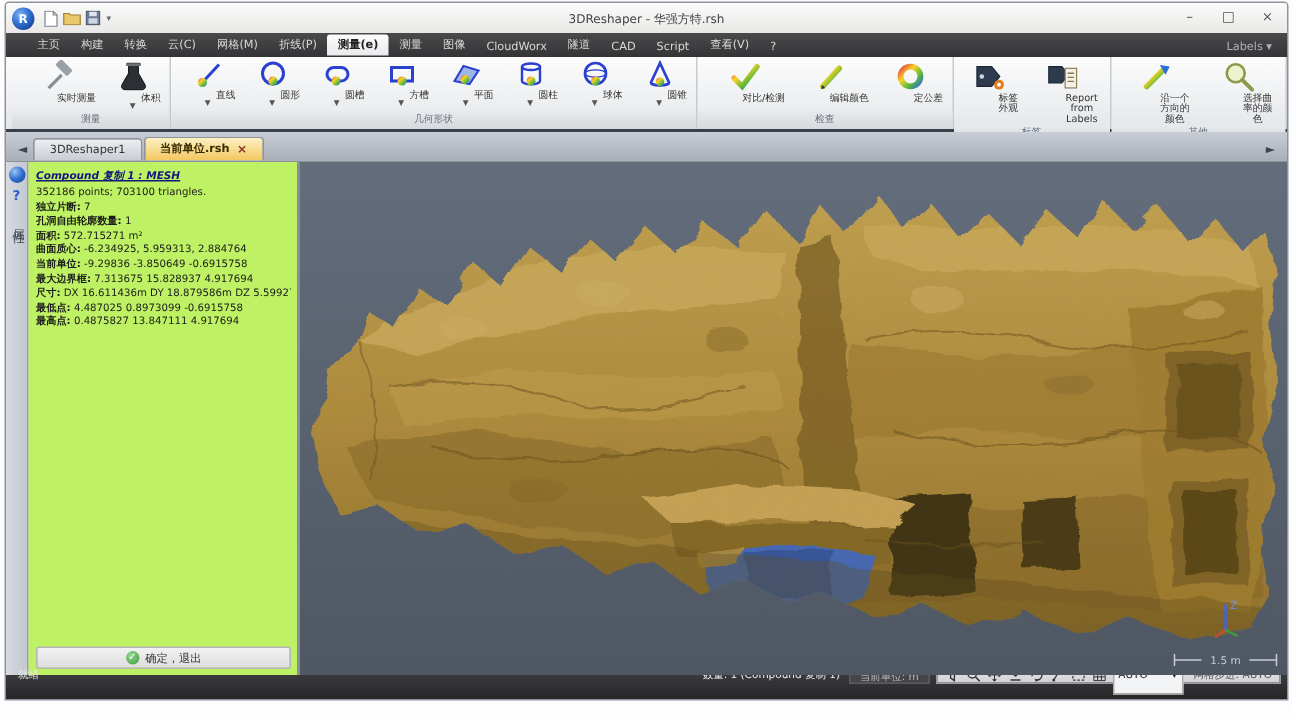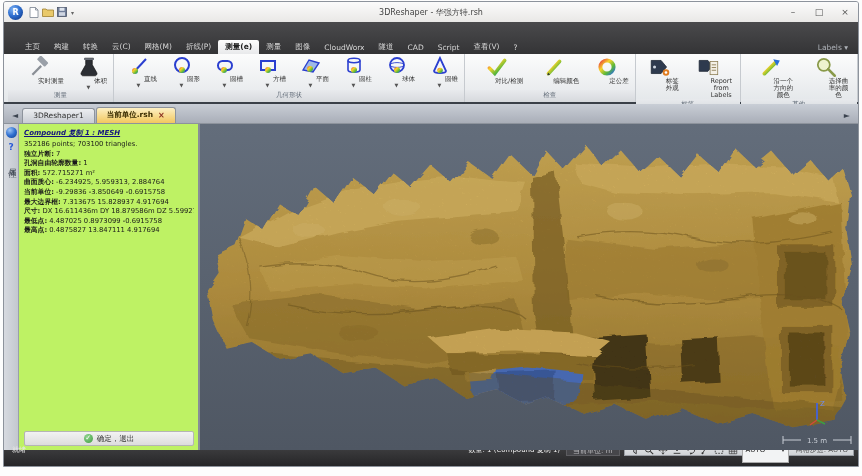--- a/index.html
+++ b/index.html
@@ -16,21 +16,21 @@
     background:radial-gradient(circle at 35% 30%, #7fb2f2, #2f6fd0 45%, #0a2f7a);
     color:#fff; font-size:8px; font-weight:bold; display:flex; align-items:center; justify-content:center; }
   .qat { display:flex; align-items:center; gap:3px; margin-left:6px; }
   .qat svg { display:block; }
   .qat-caret { font-size:6px; color:#666; margin-left:1px; }
   .title-text { position:absolute; left:0; right:0; text-align:center; font-size:8px; color:#444; pointer-events:none; }
   .win-controls { margin-left:auto; display:flex; }
   .win-btn { width:26px; height:16px; font-size:9px; color:#555; display:flex; align-items:center; justify-content:center; }
 
   
-  .menubar { height:32px; background:linear-gradient(#4a4a4c,#343436); display:flex; align-items:flex-end;
+  .menubar { height:16px; background:linear-gradient(#4a4a4c,#343436); display:flex; align-items:center;
     padding:0 6px 0 14px; flex:0 0 auto; }
   .mtab { color:#d8d8d8; font-size:7.5px; padding:2px 7px 2px 7px; white-space:nowrap; }
   .mtab.active { background:linear-gradient(#fdfdfd,#e8e9eb); color:#222; border-radius:2px 2px 0 0; font-weight:bold; }
   .menubar .spacer { flex:1; }
   .theme { color:#aeb2b8; font-size:7.5px; padding:2px 4px; }
 
   
   .ribbon { height:50px; background:linear-gradient(#fcfcfc,#e4e7ea); display:flex; align-items:stretch;
     border-bottom:2px solid #3a4048; padding-left:4px; flex:0 0 auto; }
   .rgroup { display:flex; flex-direction:column; border-right:1px solid #c6cacf; background:transparent; }

